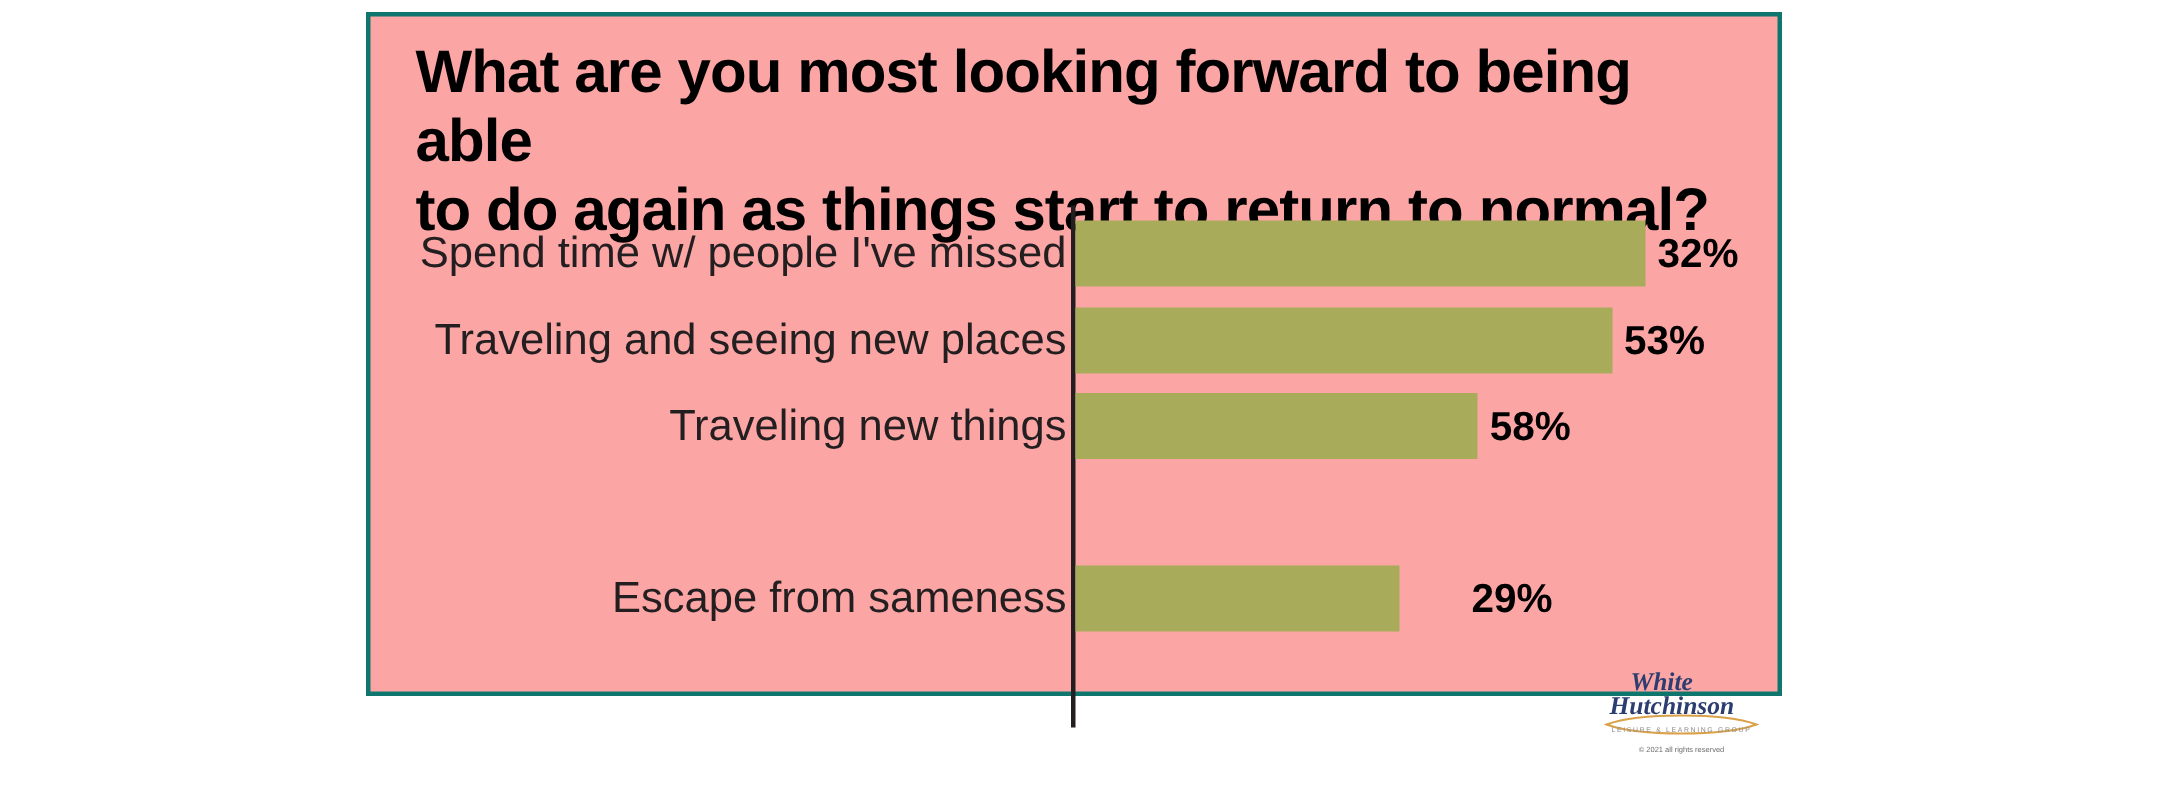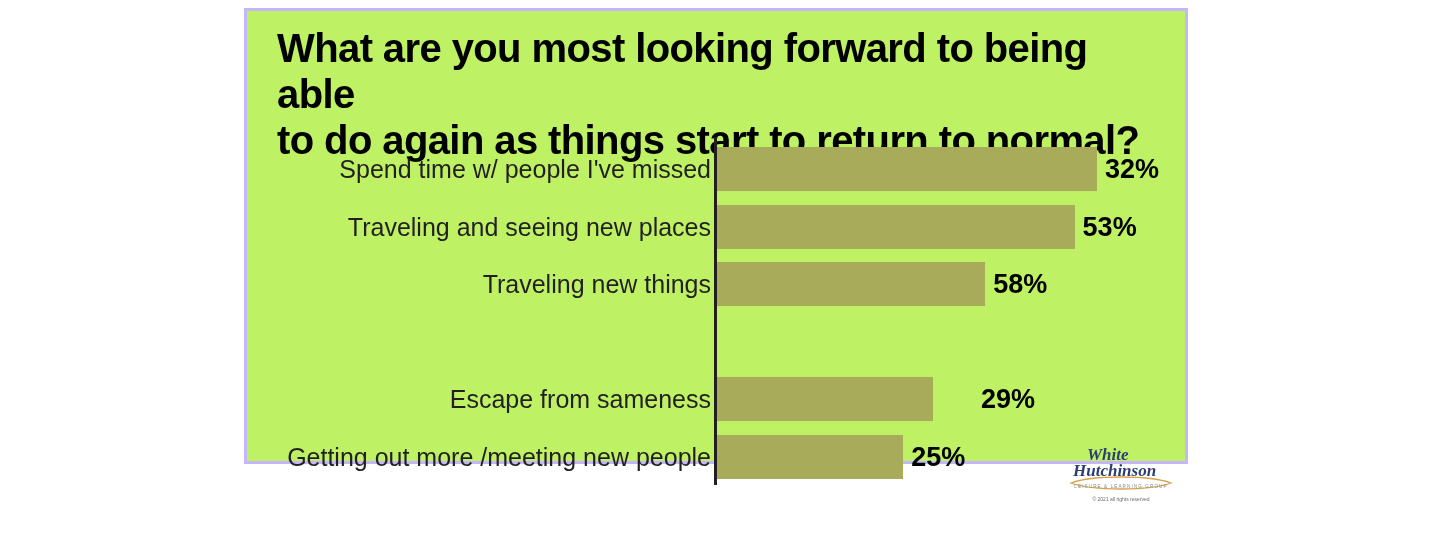--- a/index.html
+++ b/index.html
@@ -16,22 +16,22 @@
     position: relative;
   }
 
   #figure {
     position: absolute;
     left: 244px;
     top: 8px;
     width: 944px;
     height: 456px;
     box-sizing: border-box;
-    border: 3px solid #c4b5fd;
-    background: #bef264;
+    border: 3px solid #0f766e;
+    background: #fca5a5;
   }
 
   #chart-title {
     position: absolute;
     left: 30px;
     top: 14px;
     width: 884px;
     font-size: 40px;
     line-height: 46px;
     font-weight: bold;
@@ -63,21 +63,21 @@
     width: 938px;
     height: 44px;
   }
 
   .cat-label {
     position: absolute;
     right: 474px;
     top: 0px;
     height: 44px;
     line-height: 44px;
-    font-size: 25px;
+    font-size: 29px;
     color: #231f20;
     white-space: nowrap;
     text-align: right;
     font-family: "Liberation Sans", sans-serif;
   }
 
   .bar {
     position: absolute;
     left: 470px;
     top: 0px;
@@ -150,25 +150,20 @@
       <div class="value-label" id="val2" style="left: 746.2px;">58%</div>
     </div>
 
 
     <div class="bar-row" style="top:248px;">
       <div class="cat-label">Escape from sameness</div>
       <div class="bar" id="bar4" style="width: 216.05px; background: rgb(168, 172, 90);"></div>
       <div class="value-label" id="val4" style="left: 734px;">29%</div>
     </div>
 
-    <div class="bar-row" style="top:305.5px;">
-      <div class="cat-label">Getting out more /meeting new people</div>
-      <div class="bar" id="bar5" style="width: 186.25px; background: rgb(168, 172, 90);"></div>
-      <div class="value-label" id="val5" style="left: 664.25px;">25%</div>
-    </div>
 
   </div>
 
 
   <div id="logo">
     <svg width="112" height="72" viewBox="0 0 112 72" xmlns="http://www.w3.org/2000/svg">
       <text id="logo-l1" x="22" y="19" font-family="Liberation Serif, serif" font-size="17" font-style="italic" font-weight="bold" fill="#2c3e70">White</text>
       <text id="logo-l2" x="8" y="35" font-family="Liberation Serif, serif" font-size="17" font-style="italic" font-weight="bold" fill="#2c3e70">Hutchinson</text>
       <path d="M6 42 C28 34, 84 34, 106 42 C84 50, 28 50, 6 42 Z" fill="none" stroke="#d9a24a" stroke-width="1.3"></path>
       <text id="logo-tag" x="56" y="47" text-anchor="middle" font-family="Liberation Sans, sans-serif" font-size="4.6" letter-spacing="1.1" fill="#8a8a8a">LEISURE &amp; LEARNING GROUP</text>

